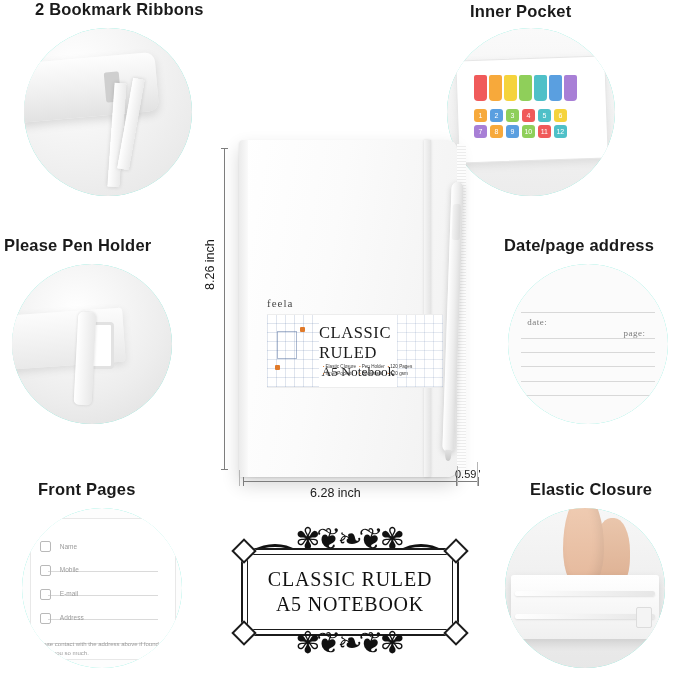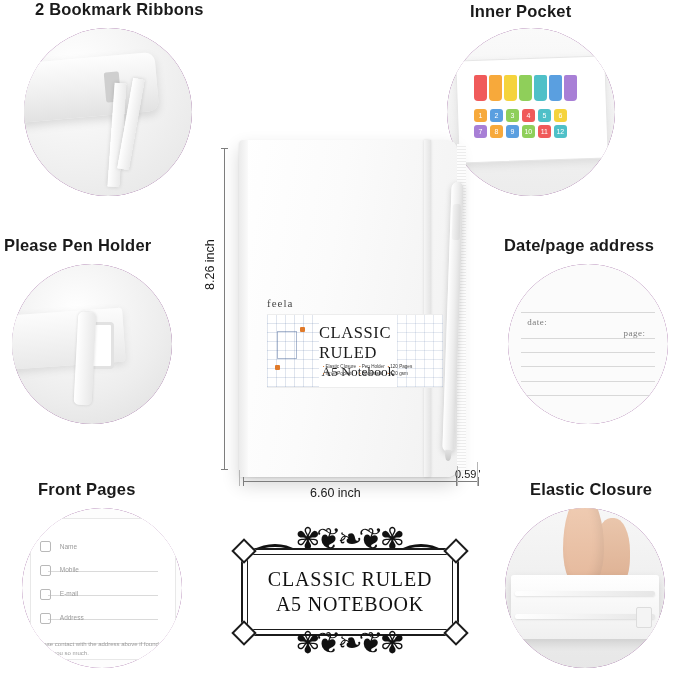--- a/index.html
+++ b/index.html
@@ -21,21 +21,21 @@
     color:#1a1a1a;
     letter-spacing:.2px;
     white-space:nowrap;
   }
 
   
   .circle{
     position:absolute;
     border-radius:50%;
     overflow:hidden;
-    background:#701a75;
+    background:#5eead4;
   }
   .circle .inner{position:absolute;left:0;top:0;width:100%;height:100%;}
 
   
   .c1 .inner{
     background:
       radial-gradient(circle at 30% 25%, #ffffff 0%, #f3f3f3 45%, #e4e4e4 100%);
   }
   .c1 .book{
     position:absolute;left:-6%;top:18%;width:85%;height:35%;
@@ -430,21 +430,21 @@
 
     <div class="pen-main">
       <div class="clip"></div>
       <div class="tip"></div>
     </div>
   </div>
 
   <div class="dim-v"></div>
   <div class="dim-v-label">8.26 inch</div>
   <div class="dim-h"></div>
-  <div class="dim-h-label">6.60 inch</div>
+  <div class="dim-h-label">6.28 inch</div>
   <div class="dim-d"></div>
   <div class="dim-d-label">0.59"</div>
   <div class="guide" style="left:239px;top:470px;width:1px;height:16px;"></div>
   <div class="guide" style="left:457px;top:466px;width:1px;height:20px;"></div>
   <div class="guide" style="left:477px;top:462px;width:1px;height:24px;"></div>
 
   <div class="badge">
     <div class="flourish top">✾❦❧❦✾</div>
     <div class="swirl" style="left:22px;top:24px;"></div>
     <div class="swirl" style="right:22px;top:24px;transform:scaleX(-1);"></div>

